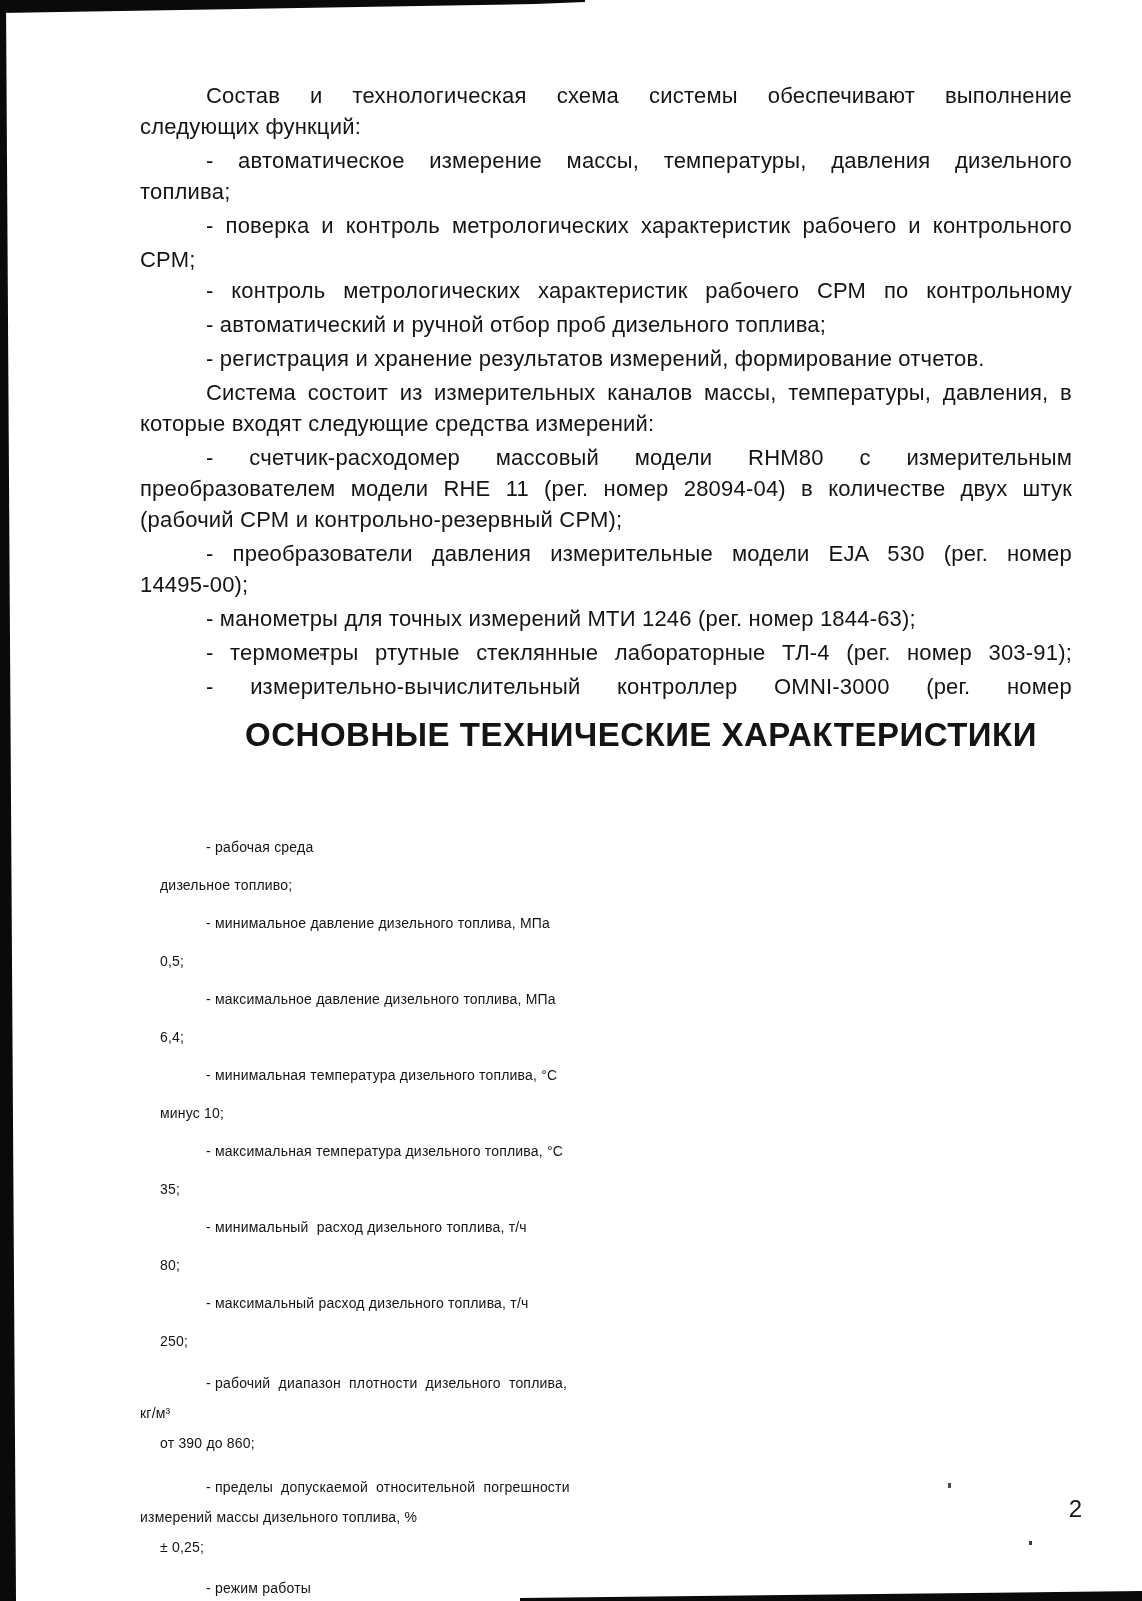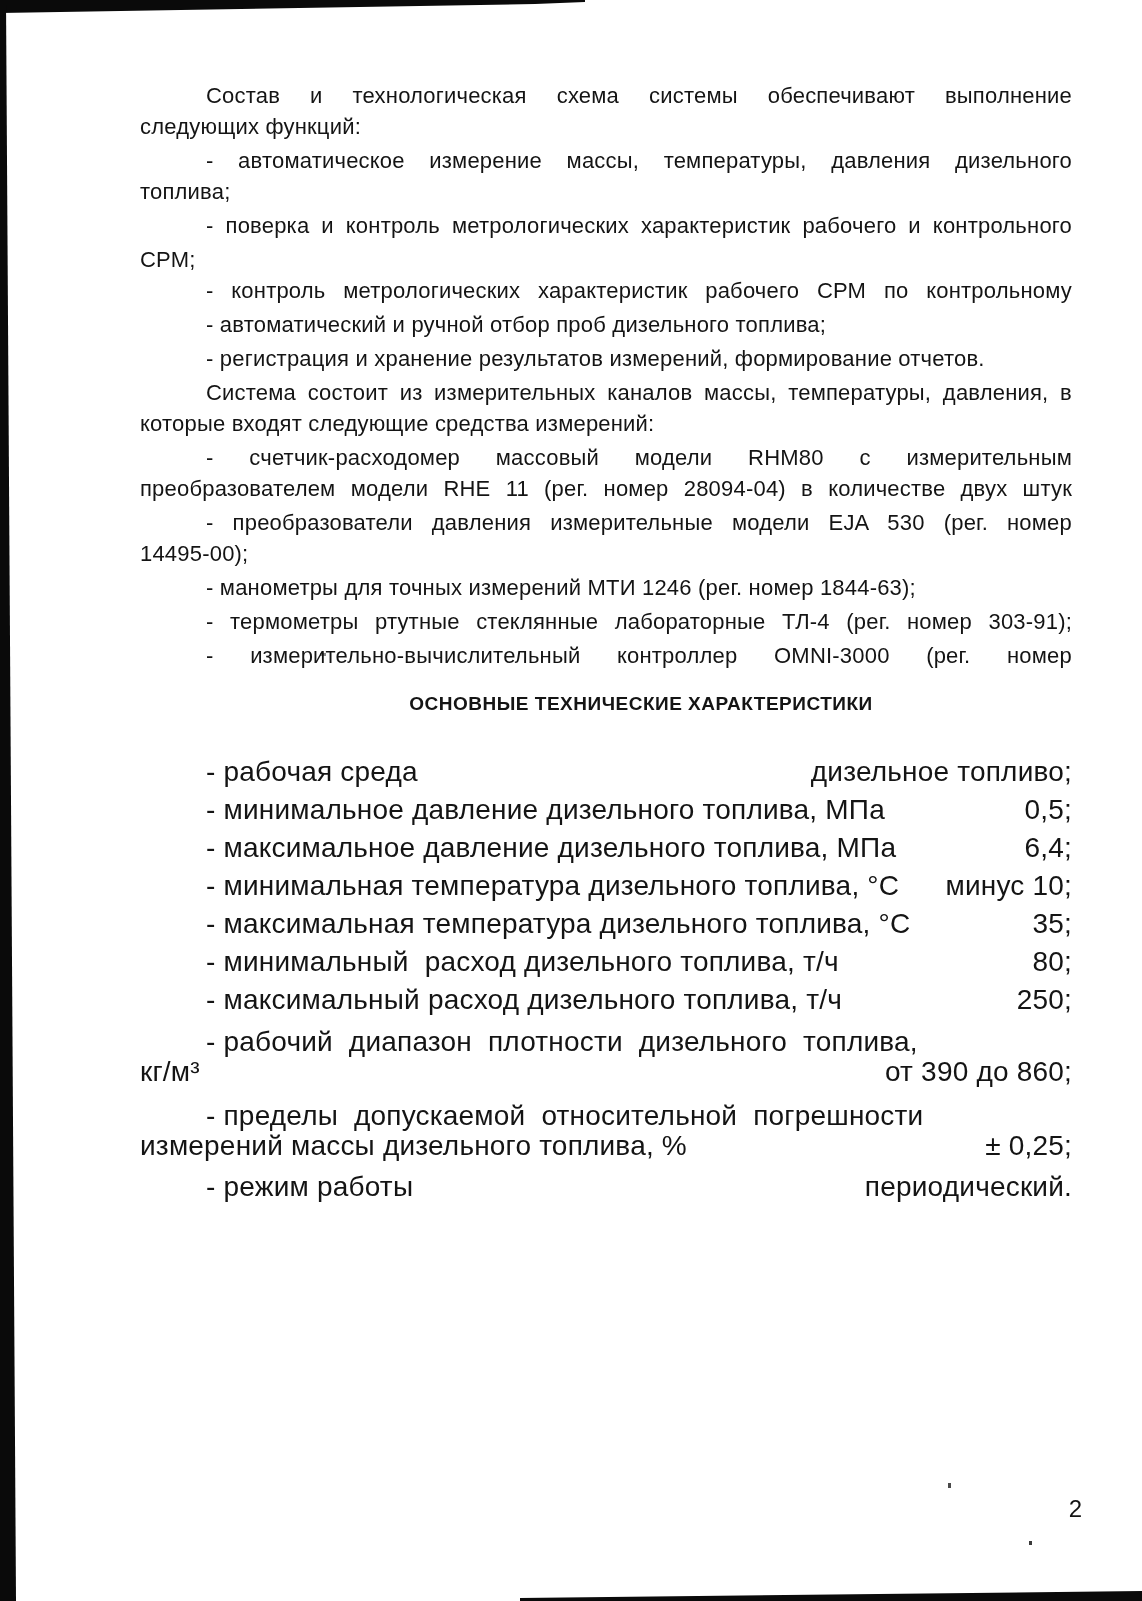--- a/index.html
+++ b/index.html
@@ -15,31 +15,31 @@
   .content{position:absolute;left:140px;top:80px;width:932px;}
   .block{margin:0 0 3px 0;}
   .bline{
     font-size:22px;line-height:31px;
     text-align:justify;
     letter-spacing:0.2px;
   }
   .bline.jfull{text-align:justify;text-align-last:justify;-moz-text-align-last:justify;}
   .bline.indent{text-indent:66px;}
   .heading{
-    font-size:19px;font-weight:bold;line-height:34px;
+    font-size:33px;font-weight:bold;line-height:34px;
     text-align:center;
     letter-spacing:0.5px;
-    margin:16px 0 32px 0;
+    margin:16px 0 76px 0;
     padding-left:70px;
   }
   .char-list{width:932px;}
   .char-row{margin:0;}
   .char-line{
-    display:flex;justify-content:space-between;align-items:baseline;
-    font-size:28px;line-height:38px;letter-spacing:0.2px;
+    display:flex;justify-content:flex-end;align-items:baseline;
+    font-size:14px;line-height:38px;letter-spacing:0.2px;flex-direction:column;
   }
   .char-label{padding-left:66px;text-align:left;white-space:pre-wrap;}
   .char-value{text-align:right;white-space:nowrap;padding-left:20px;}
   .char-row.two-line{margin-top:8px;}
   .char-row.two-line .char-line{line-height:30px;}
   .char-row.two-line .l2 .char-label{padding-left:0;}
   .char-row.gap-big{margin-top:14px;}
   .char-row.last{margin-top:8px;}
   .char-row.last .char-line{line-height:36px;}
   .pagenum{
@@ -84,20 +84,21 @@
         <div class="block">
           <div class="bline indent">- регистрация и хранение результатов измерений, формирование отчетов.</div>
         </div>
         <div class="block">
           <div class="bline indent jfull">Система состоит из измерительных каналов массы, температуры, давления, в</div>
           <div class="bline">которые входят следующие средства измерений:</div>
         </div>
         <div class="block">
           <div class="bline indent jfull">- счетчик-расходомер массовый модели RHM80 с измерительным</div>
           <div class="bline jfull">преобразователем модели  RHE  11 (рег. номер 28094-04) в количестве двух штук</div>
+          <div class="bline">(рабочий СРМ и контрольно-резервный СРМ);</div>
         </div>
         <div class="block">
           <div class="bline indent jfull">- преобразователи давления измерительные модели EJA 530 (рег. номер</div>
           <div class="bline">14495-00);</div>
         </div>
         <div class="block">
           <div class="bline indent">- манометры для точных измерений МТИ 1246 (рег. номер 1844-63);</div>
         </div>
         <div class="block">
           <div class="bline indent jfull">- термометры ртутные стеклянные лабораторные ТЛ-4 (рег. номер 303-91);</div>

